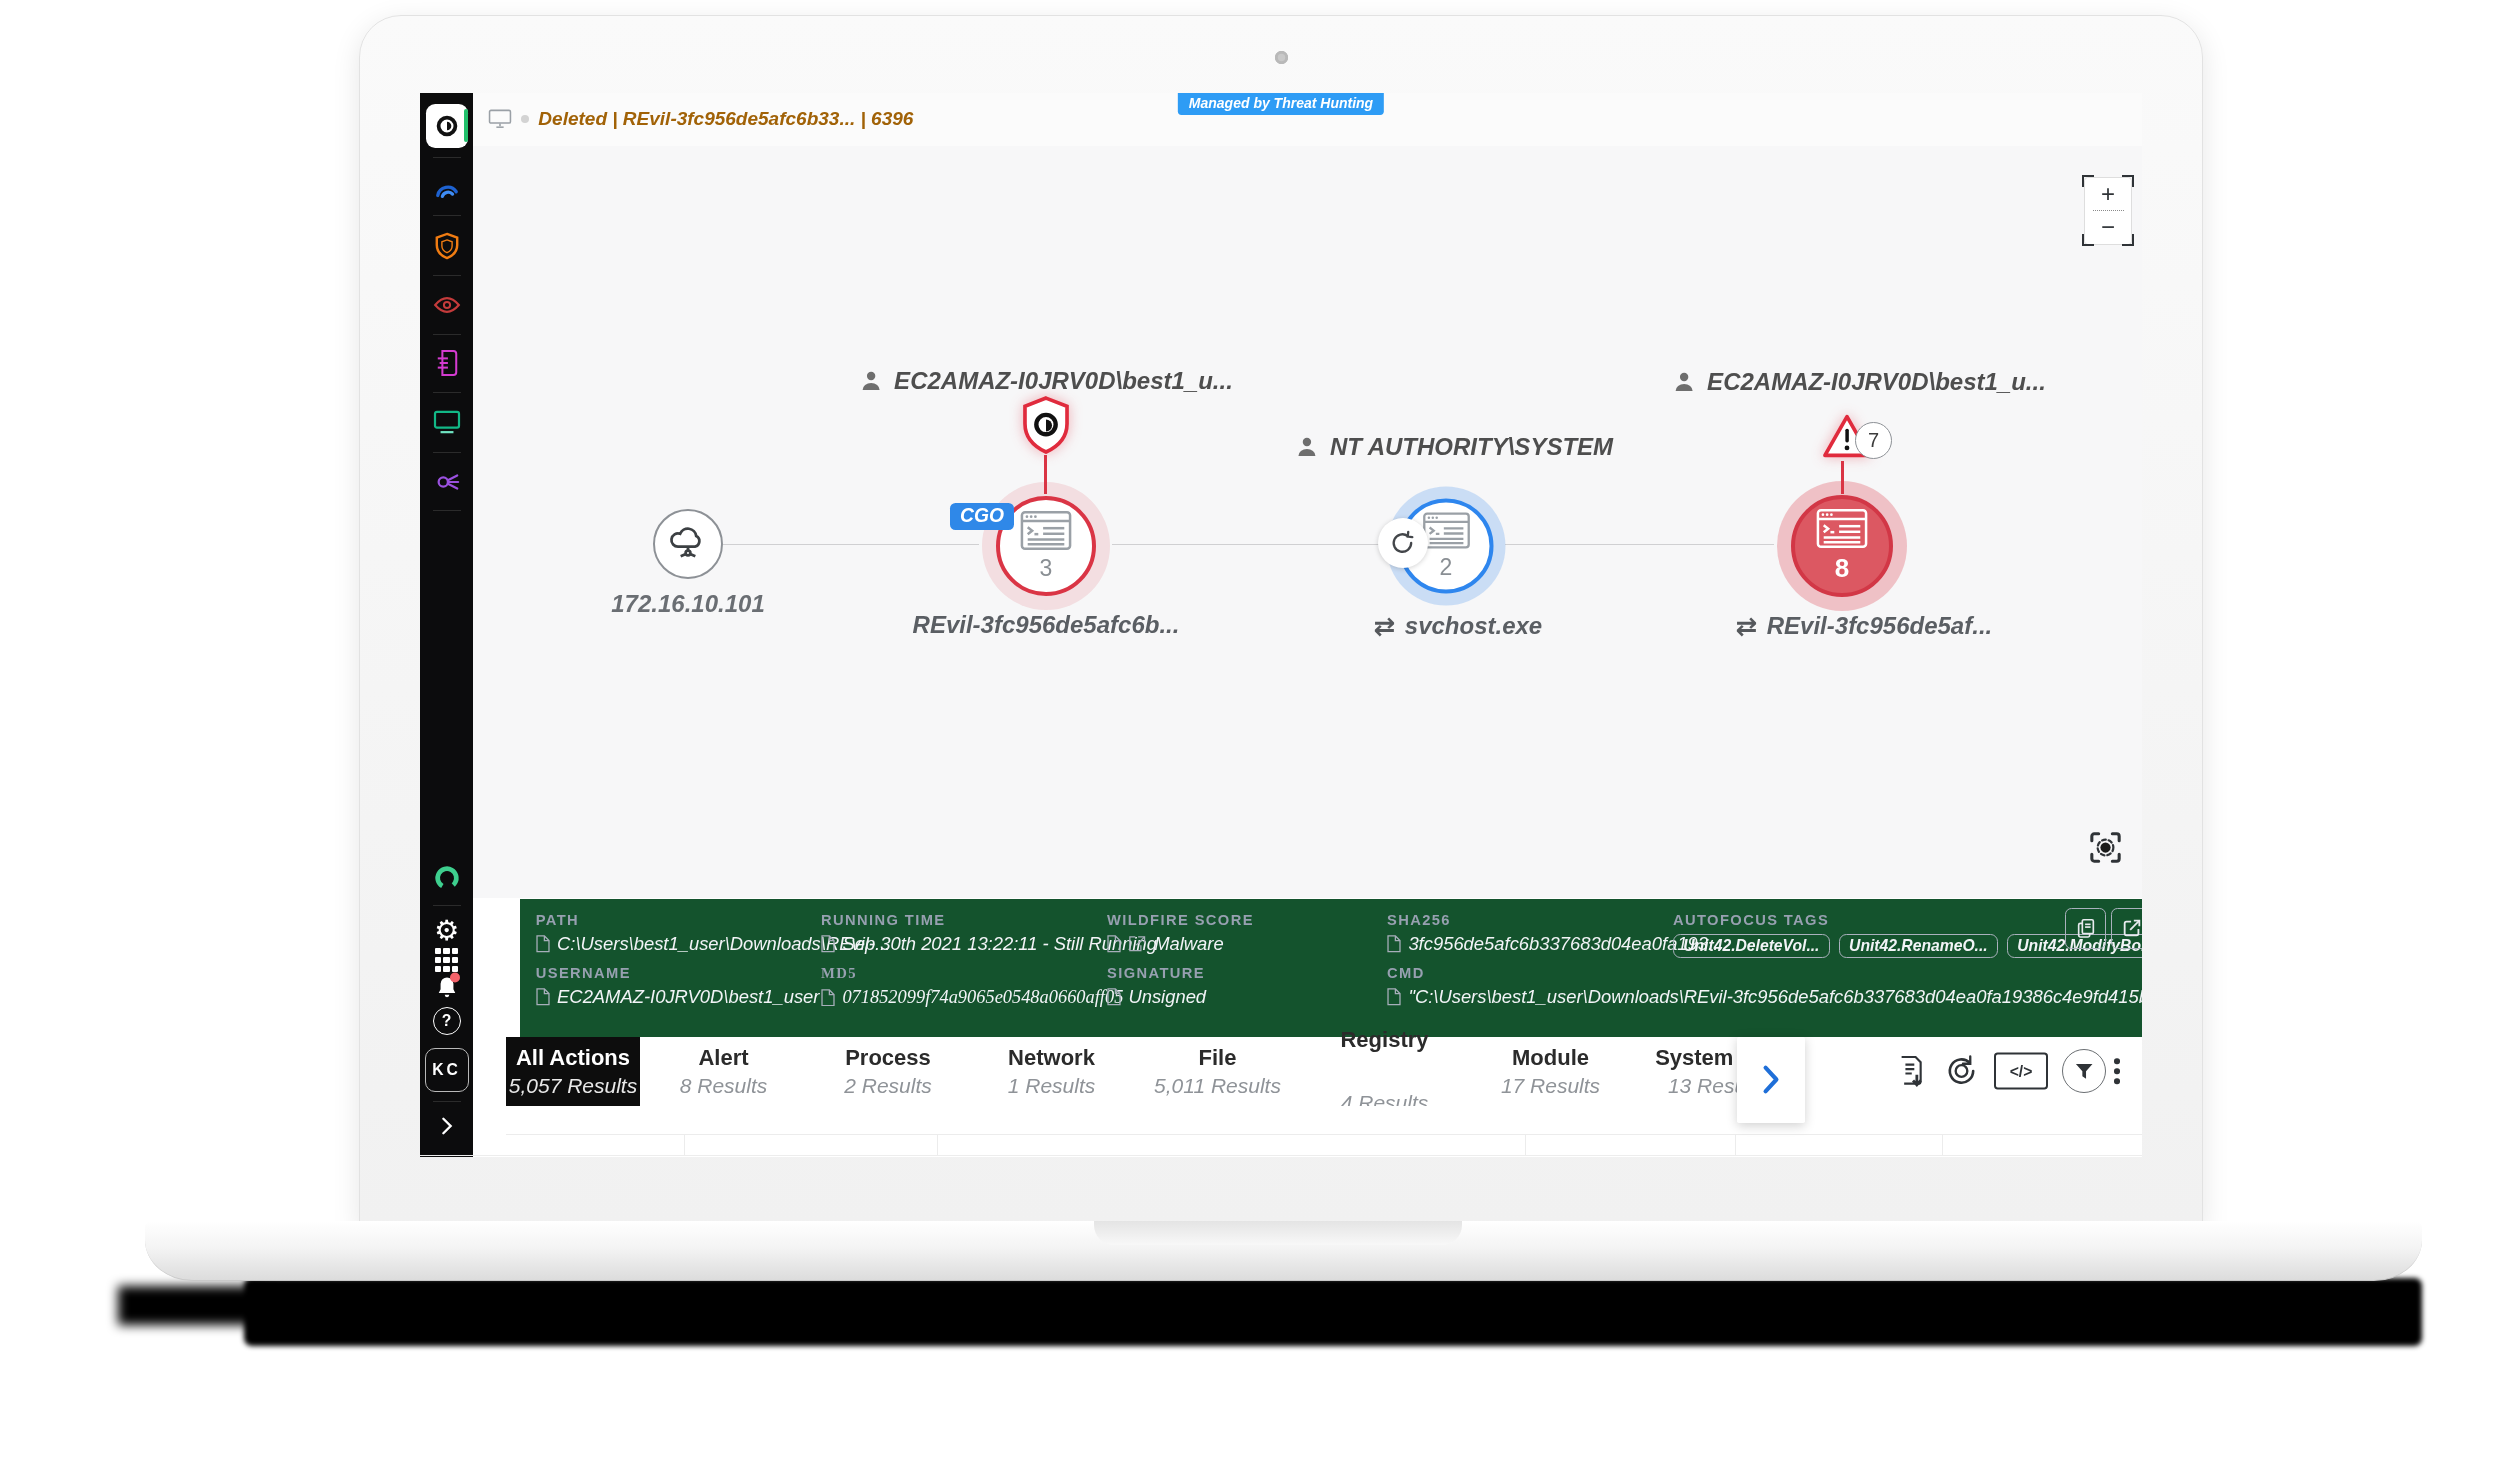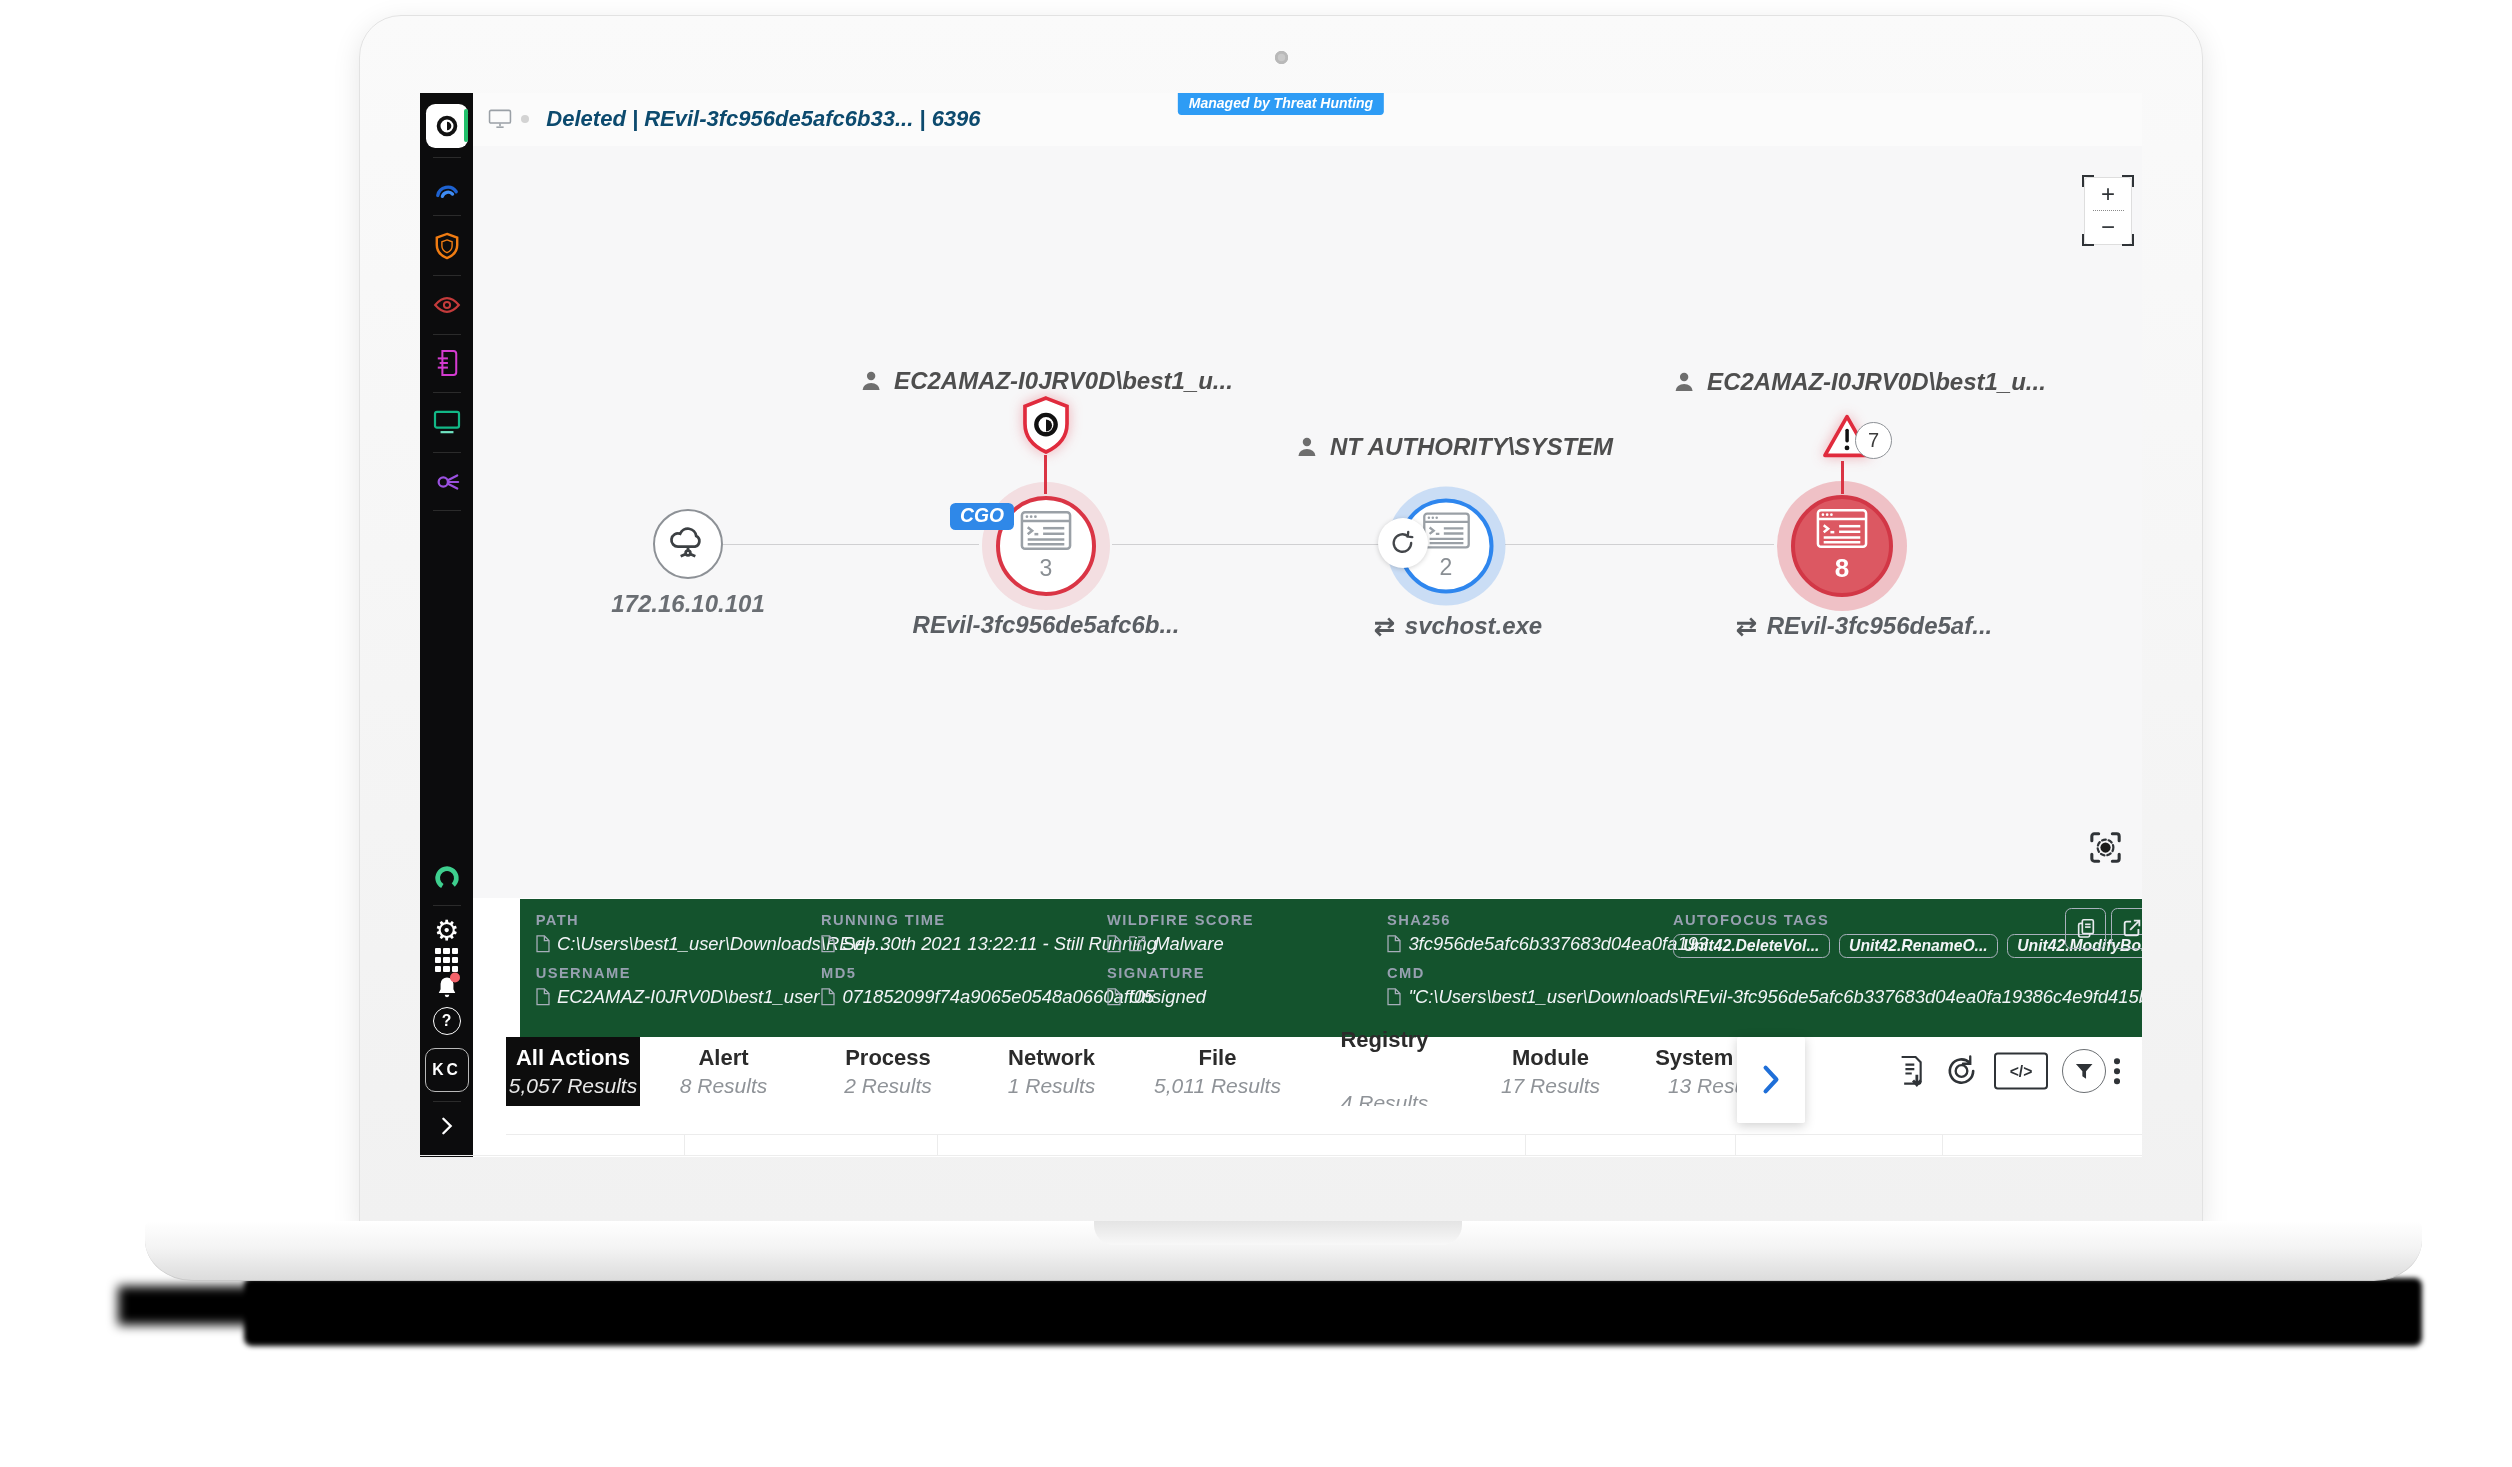--- a/index.html
+++ b/index.html
@@ -28,21 +28,21 @@
   .help-circle{width:26px;height:26px;border:1.8px solid #fff;border-radius:50%;color:#fff;font-weight:bold;font-size:15.7px;display:flex;align-items:center;justify-content:center;}
   .kc-tile{width:42px;height:42px;border:1.8px solid #b9b9b9;border-radius:10px;color:#fff;font-weight:bold;font-size:15.7px;letter-spacing:2.8px;display:flex;align-items:center;justify-content:center;}
   .bell-wrap{position:relative;}
   .bell-dot{position:absolute;right:-2.8px;top:-2.8px;width:10px;height:10px;border-radius:50%;background:#f4626a;}
   .gear-glyph{font-family:"DejaVu Sans",sans-serif;color:#fff;font-size:28px;line-height:1;}
 
   
   .topbar{position:absolute;left:53px;top:0;width:1669px;height:53px;background:#fbfbfb;border-bottom:0.9px solid #e6e6e6;display:flex;align-items:center;}
   .crumb{display:flex;align-items:center;gap:9.2px;padding-left:14.7px;}
   .crumb-dot{width:8.3px;height:8.3px;border-radius:50%;background:#d3d3d3;}
-  .crumb-text{font-style:italic;font-weight:bold;font-size:22px;color:#0c4a6e;white-space:nowrap;margin-left:8px;}
+  .crumb-text{font-style:italic;font-weight:bold;font-size:19px;color:#a16207;white-space:nowrap;}
   .managed-badge{position:absolute;left:50%;transform:translateX(-50%);top:0;background:#2e9cf5;color:#fff;font-style:italic;font-weight:bold;font-size:14px;padding:2.8px 11px 3.7px;border-radius:0 0 3.7px 3.7px;white-space:nowrap;z-index:30;}
 
   
   .graph{position:absolute;left:53px;top:53px;width:1669px;height:752px;background:#f7f7f8;}
   .edge{position:absolute;top:398px;height:1.8px;background:#d0d0d2;z-index:1;}
   .vline{position:absolute;width:2.8px;background:#da3545;z-index:2;}
   .node{position:absolute;transform:translate(-50%,-50%);border-radius:50%;background:#fff;display:flex;flex-direction:column;align-items:center;justify-content:center;z-index:3;cursor:pointer;}
   .node-host{left:215px;top:398px;width:66px;height:66px;border:2.3px solid #8d9196;}
   .node-cgo{left:573px;top:400px;width:92px;height:92px;border:4.6px solid #da3545;box-shadow:0 0 0 14px rgba(218,53,69,.13);}
   .node-svchost{left:973px;top:400px;width:87px;height:87px;border:4.6px solid #2e86ee;box-shadow:0 0 0 12px rgba(46,134,238,.22);}
@@ -399,21 +399,21 @@
         <div class="field" style="left:301px;top:13px;">
           <div class="f-label">RUNNING TIME</div>
           <div class="f-value">
             <svg width="14" height="17.5" viewBox="0 0 15 19" fill="none" stroke="#a7aeba" stroke-width="1.4">
                 <path d="M1 1h8l5 5v12H1Z"></path>
                 <path d="M9 1v5h5"></path>
               </svg>
             <span>Sep 30th 2021 13:22:11 - Still Running</span>
           </div>
         </div>
-        <div class="field" style="left:301px;top:66px;">
+        <div class="field" style="left:301px;top:66px;font-family:Liberation Serif, serif;">
           <div class="f-label">MD5</div>
           <div class="f-value">
             <svg width="14" height="17.5" viewBox="0 0 15 19" fill="none" stroke="#a7aeba" stroke-width="1.4">
                 <path d="M1 1h8l5 5v12H1Z"></path>
                 <path d="M9 1v5h5"></path>
               </svg>
             <span>071852099f74a9065e0548a0660aff05</span>
           </div>
         </div>
 

